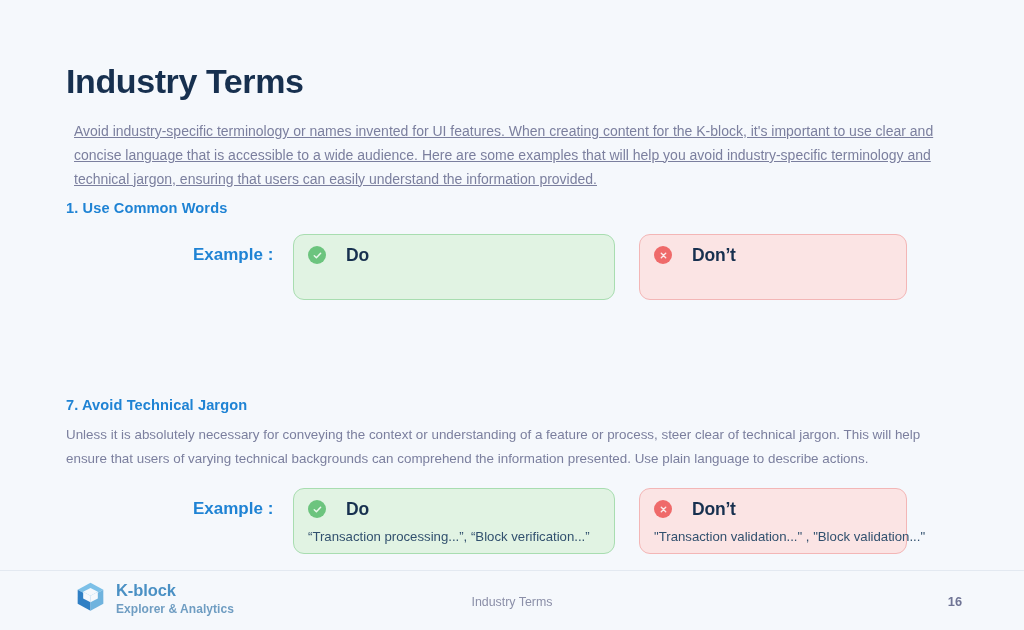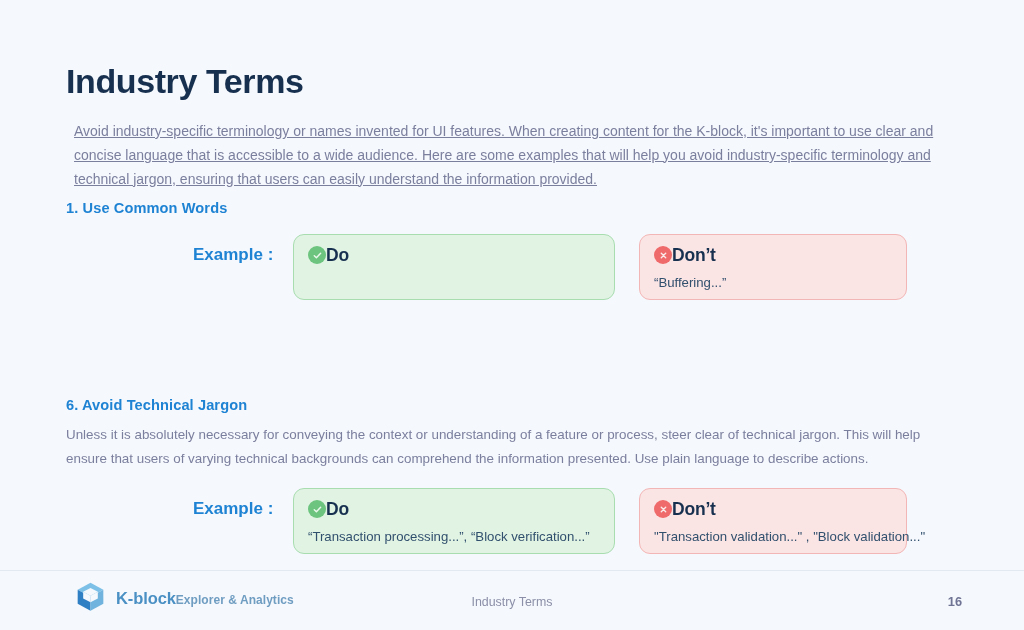--- a/index.html
+++ b/index.html
@@ -112,21 +112,21 @@
   .card-dont {
     left: 573px;
     width: 268px;
     background: #fbe4e4;
     border-color: #f3b6b6;
   }
 
   .card-head {
     display: flex;
     align-items: center;
-    gap: 0;
+    gap: 20px;
     height: 22px;
   }
 
   .badge {
     width: 18px;
     height: 18px;
     border-radius: 50%;
     flex: 0 0 18px;
     display: flex;
     align-items: center;
@@ -170,21 +170,21 @@
 
   .brand {
     position: absolute;
     left: 74px;
     top: 9px;
     display: flex;
     align-items: center;
     gap: 9px;
   }
 
-  .brand-text { display: flex; flex-direction: row; line-height: 1; }
+  .brand-text { display: flex; flex-direction: column; line-height: 1; }
 
   .brand-name {
     font-size: 16.5px;
     font-weight: bold;
     color: #4a90c4;
     letter-spacing: -0.1px;
   }
 
   .brand-tag {
     margin-top: 4px;
@@ -243,27 +243,26 @@
 
         <div class="card card-dont">
           <div class="card-head">
             <span class="badge badge-no">
               <svg width="11" height="11" viewBox="0 0 12 12" aria-hidden="true">
                 <path d="M3.6 3.6 L8.4 8.4 M8.4 3.6 L3.6 8.4" fill="none" stroke="#fbeaea" stroke-width="1.5" stroke-linecap="round"></path>
               </svg>
             </span>
             <span class="card-title">Don’t</span>
           </div>
-          <div class="card-body">“Buffering...”</div>
         </div>
       </div>
     </div>
 
     <div class="section section-2">
-      <div class="section-heading">6. Avoid Technical Jargon</div>
+      <div class="section-heading">7. Avoid Technical Jargon</div>
       <p class="section-para">Unless it is absolutely necessary for conveying the context or understanding of a feature or process, steer clear of technical jargon. This will help ensure that users of varying technical backgrounds can comprehend the information presented. Use plain language to describe actions.</p>
 
       <div class="example-row">
         <div class="example-label">Example :</div>
 
         <div class="card card-do">
           <div class="card-head">
             <span class="badge badge-ok">
               <svg width="11" height="11" viewBox="0 0 12 12" aria-hidden="true">
                 <path d="M2.5 6.2 L4.8 8.4 L9.4 3.6" fill="none" stroke="#eaf7ec" stroke-width="1.6" stroke-linecap="round" stroke-linejoin="round"></path>

